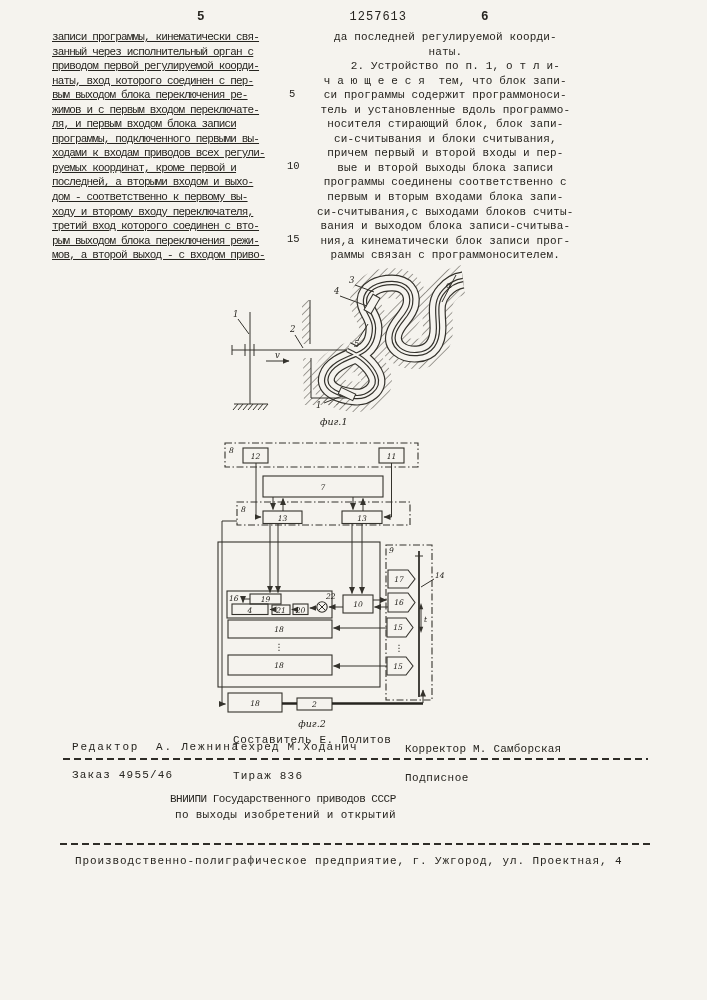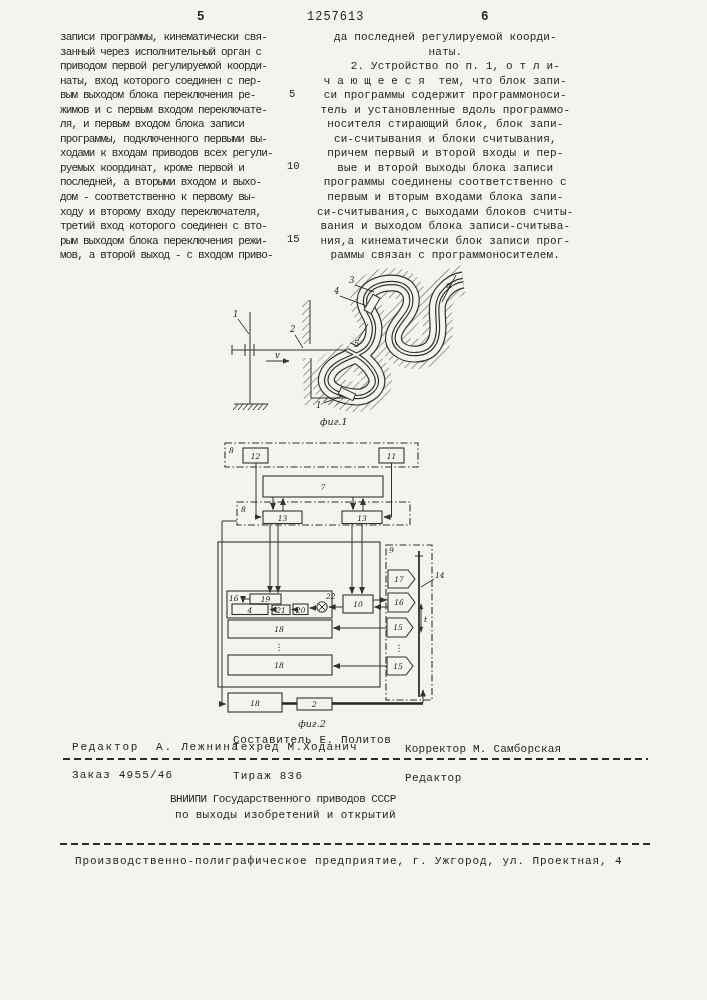--- a/index.html
+++ b/index.html
@@ -1,23 +1,23 @@
 <!DOCTYPE html>
 <html><head>
 <meta charset="utf-8">
 <style>
   html,body{margin:0;padding:0;background:#9a9a9a;}
   .page{position:relative;width:707px;height:1000px;background:#f5f3ee;overflow:hidden;
         font-family:"Liberation Mono","DejaVu Sans Mono",monospace;color:#26241f;}
   
   .hdr-num{position:absolute;top:10px;font-size:12.5px;font-weight:bold;letter-spacing:.5px;}
-  .hdr-doc{position:absolute;top:10px;left:307px;width:90px;text-align:left;font-size:12px;letter-spacing:1px;}
+  .hdr-doc{position:absolute;top:10px;left:317px;width:90px;text-align:right;font-size:12px;letter-spacing:1px;}
   
   .col{position:absolute;top:30px;font-size:11px;line-height:14.55px;white-space:pre;}
-  .col-left{left:60px;letter-spacing:-0.85px;}
+  .col-left{left:52px;letter-spacing:-0.85px;text-decoration:underline;}
   .col-right{left:317px;letter-spacing:0.15px;text-align:center;}
   .mnum{position:absolute;left:289px;font-size:10.5px;}
   
   .ftr{position:absolute;left:60px;top:722px;width:600px;height:160px;font-size:11px;}
   .ftr span{position:absolute;white-space:pre;}
   .dash{position:absolute;height:2px;background:repeating-linear-gradient(90deg,#2e2c27 0 7px,transparent 7px 11px);}
   
   svg{position:absolute;overflow:visible;}
   .bx{fill:none;stroke:#34322c;stroke-width:1.1px;}
   .dbx{fill:none;stroke:#34322c;stroke-width:1.1px;stroke-dasharray:7 2.5 1.5 2.5;}
@@ -219,20 +219,20 @@
   </svg>
 
   <div class="ftr">
     <span style="left:173px;top:12px;letter-spacing:.6px">Составитель Е. Политов</span>
     <span style="left:12px;top:19px;letter-spacing:1.8px">Редактор  А. Лежнина</span>
     <span style="left:173px;top:19px;letter-spacing:1.2px">Техред М.Ходанич</span>
     <span style="left:345px;top:21px;letter-spacing:.2px">Корректор М. Самборская</span>
     <div class="dash" style="left:3px;top:36px;width:585px"></div>
     <span style="left:12px;top:47px;letter-spacing:1.2px">Заказ 4955/46</span>
     <span style="left:173px;top:48px;letter-spacing:1.2px">Тираж 836</span>
-    <span style="left:345px;top:50px;letter-spacing:.5px">Редактор</span>
+    <span style="left:345px;top:50px;letter-spacing:.5px">Подписное</span>
     <span style="left:110px;top:71px;letter-spacing:-0.5px">ВНИИПИ Государственного приводов СССР</span>
     <span style="left:115px;top:87px;letter-spacing:.3px">по выходы изобретений и открытий</span>
     <div class="dash" style="left:0px;top:121px;width:592px"></div>
     <span style="left:15px;top:133px;letter-spacing:.9px">Производственно-полиграфическое предприятие, г. Ужгород, ул. Проектная, 4</span>
   </div>
 
 </div>
 
 </body></html>

